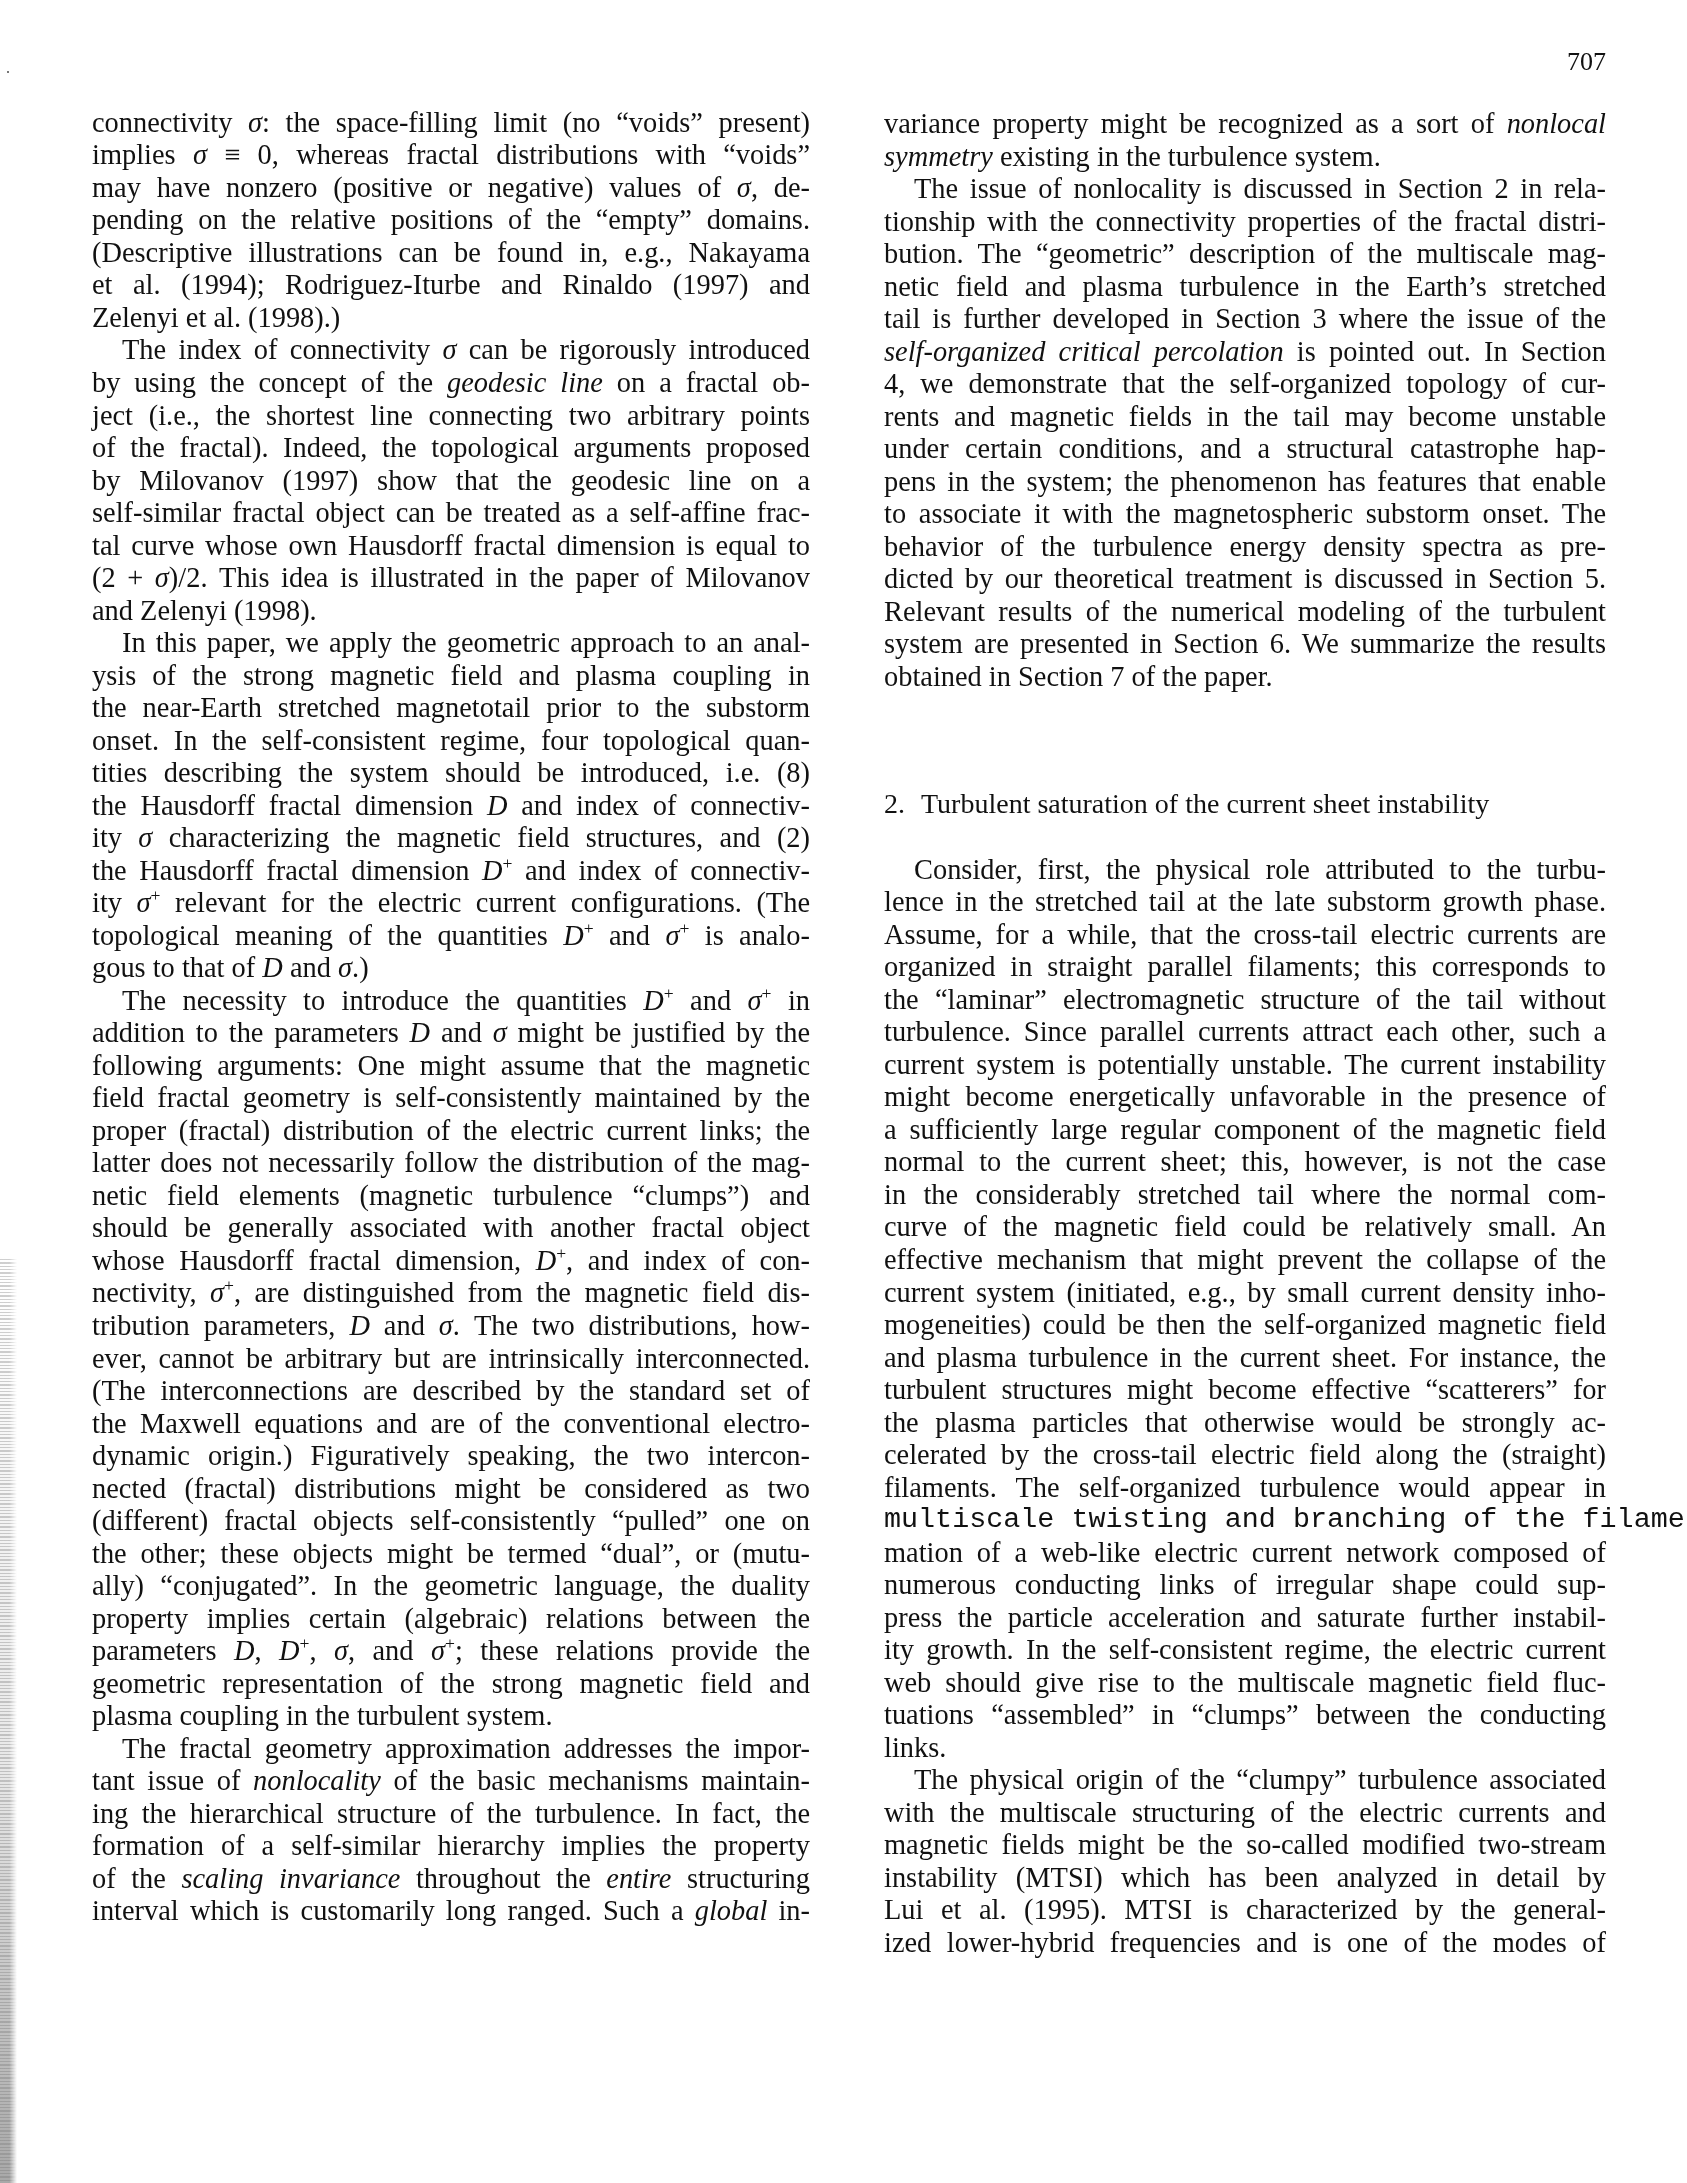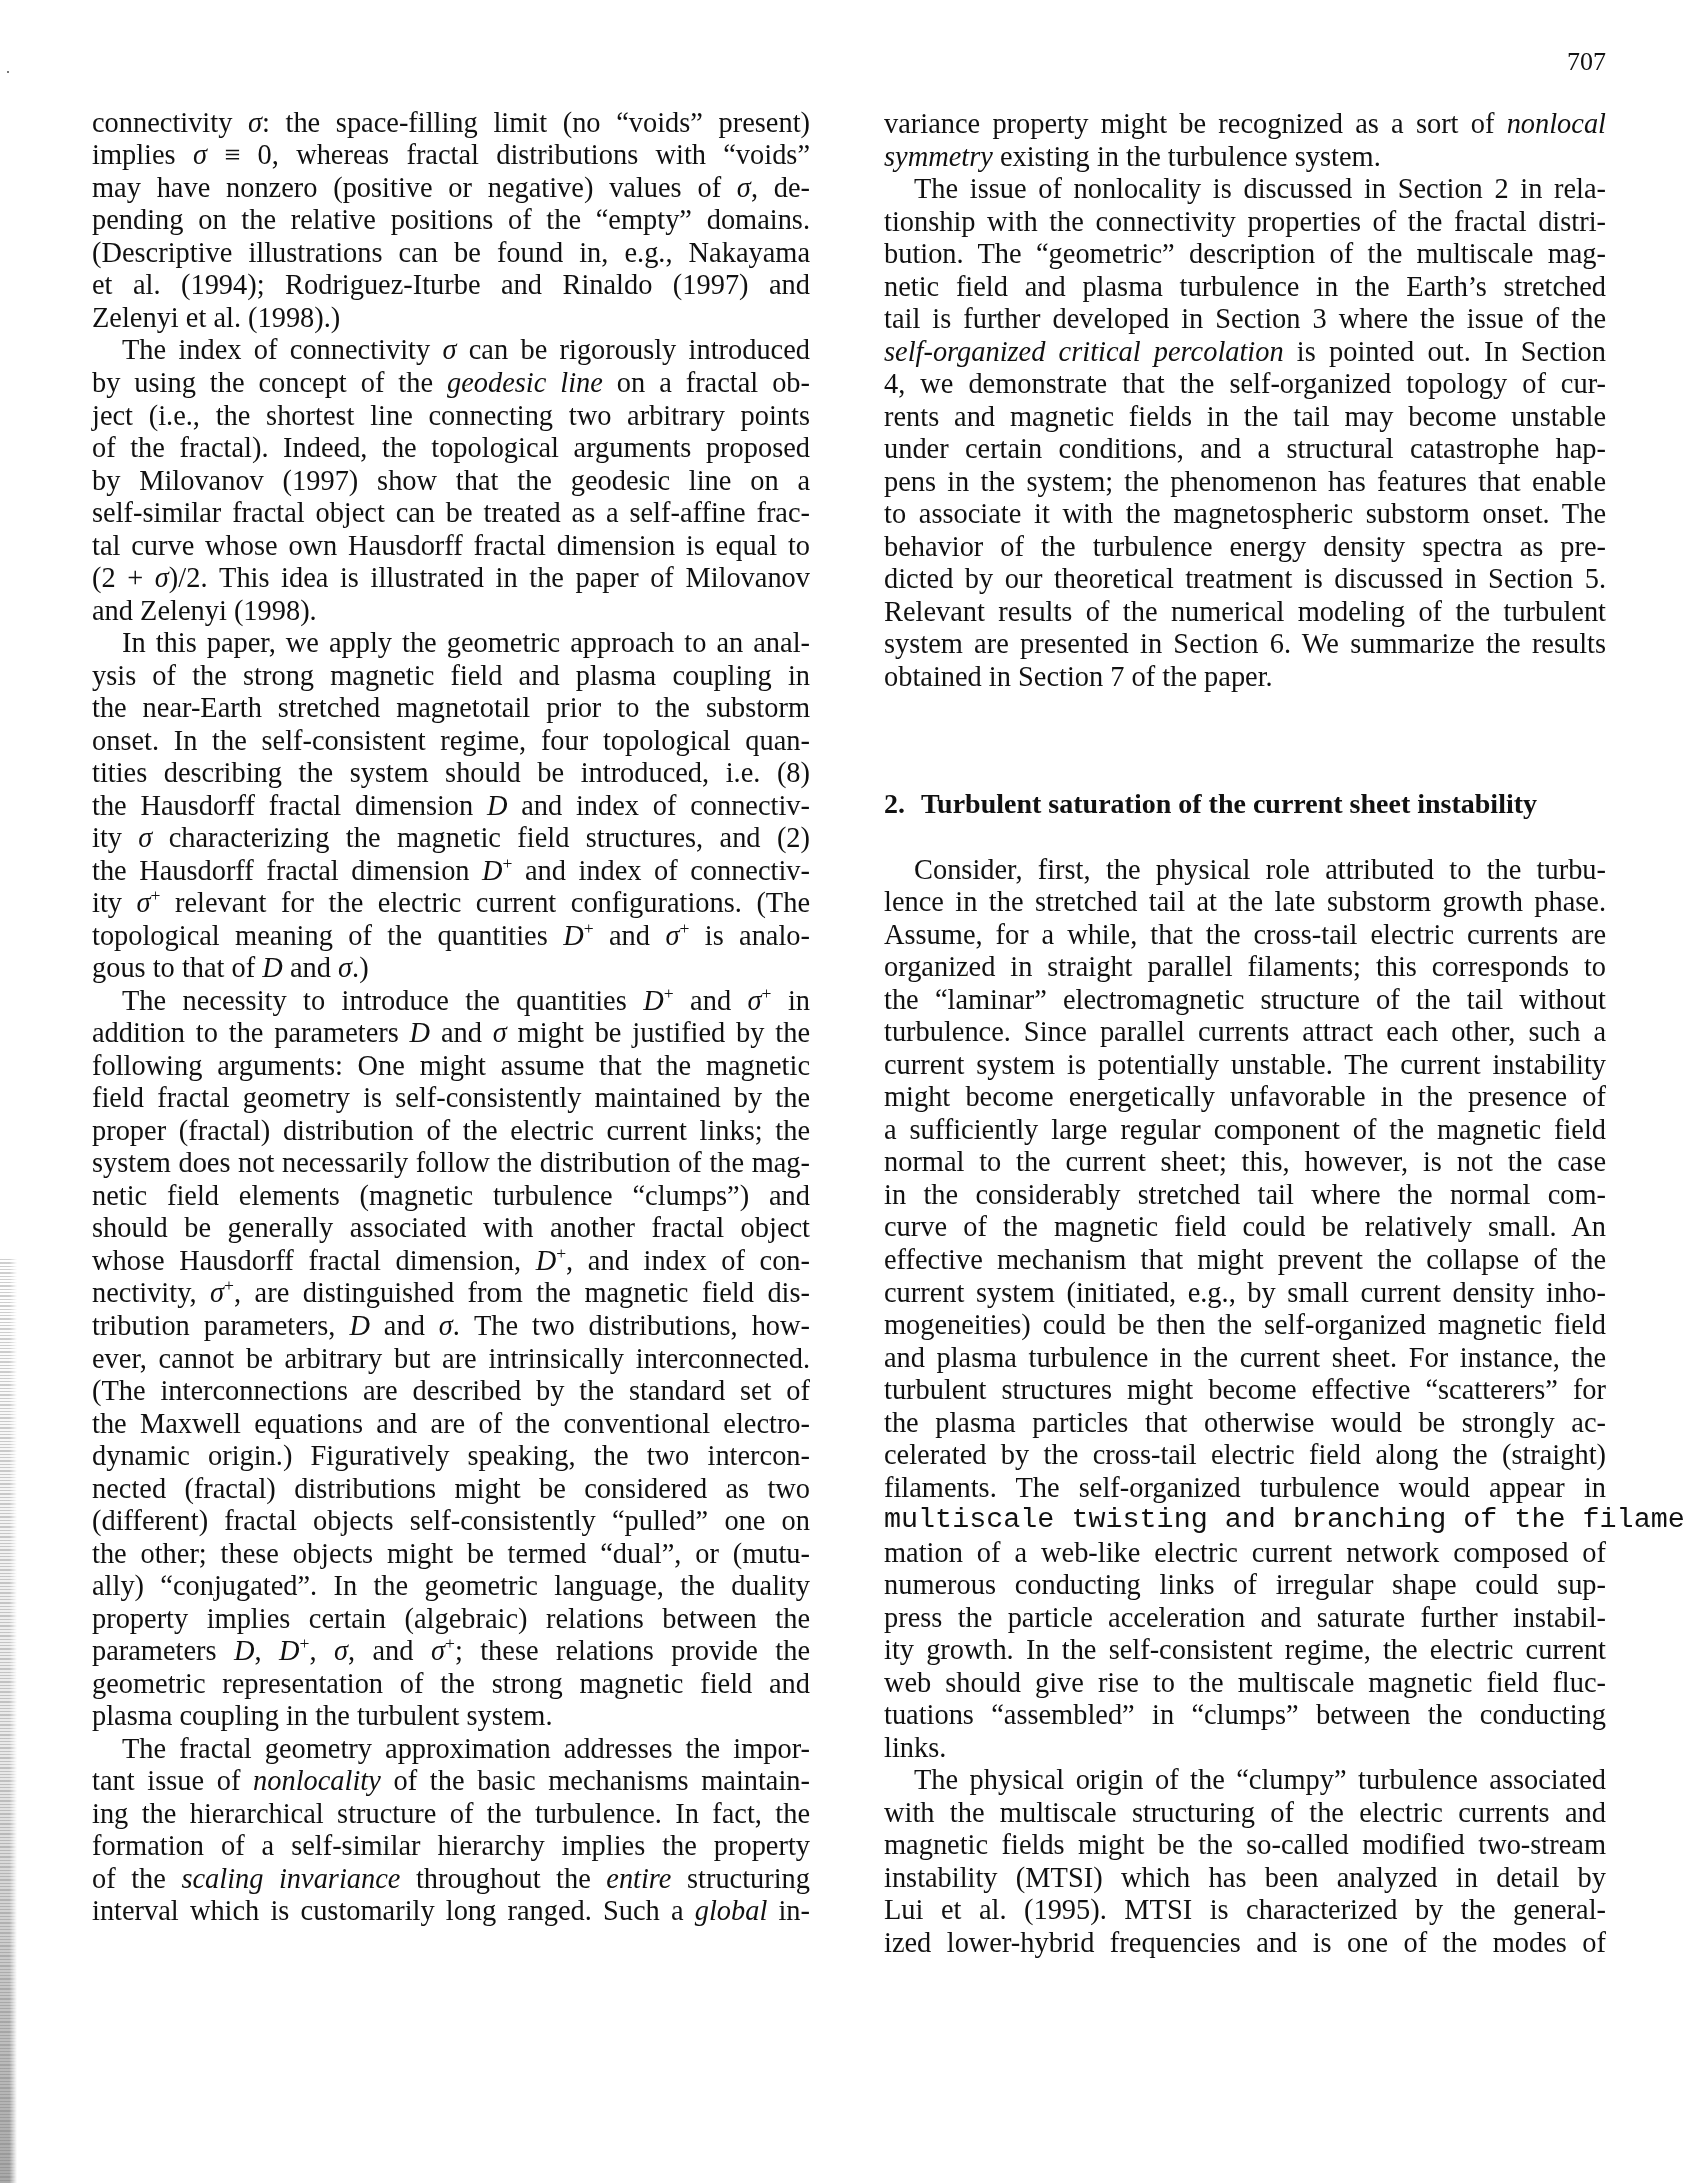--- a/index.html
+++ b/index.html
@@ -12,21 +12,21 @@
   .col { position: absolute; top: 0; }
   .col-left { left: 92px; width: 718px; }
   .col-right { left: 884px; width: 722px; }
   .line { position: absolute; left: 0; width: 100%; height: 33px; font-size: 28.4px; line-height: 33px;
           white-space: nowrap; text-align: justify; text-align-last: justify; }
   .line.last { text-align: left; text-align-last: left; }
   .line.indent { text-indent: 0; }
   .line.indent > .seg:first-child { padding-left: 30px; }
   .seg.it { font-style: italic; }
   .seg sup { font-size: 0.62em; line-height: 0; position: relative; top: -0.05em; }
-  .section-heading { position: absolute; left: 0; width: 100%; font-size: 28px; line-height: 33px; font-weight: bold; white-space: nowrap; }
+  .section-heading { position: absolute; left: 0; width: 100%; font-size: 28px; line-height: 33px; font-weight: normal; white-space: nowrap; }
   .section-heading .num { margin-right: 16px; }
   .scan-edge { position: absolute; left: 0; top: 1257px; width: 17px; height: 926px;
           background:
             repeating-linear-gradient(0deg, rgba(0,0,0,0.0) 0px, rgba(0,0,0,0.0) 2px, rgba(60,60,60,0.35) 2px, rgba(60,60,60,0.35) 3.3px),
             linear-gradient(180deg, rgba(255,255,255,1) 0%, rgba(200,200,200,0.6) 55%, rgba(90,90,90,0.75) 100%);
           -webkit-mask-image: linear-gradient(90deg, #000 0%, #000 55%, transparent 100%);
           mask-image: linear-gradient(90deg, #000 0%, #000 55%, transparent 100%); opacity: 0.7; }
   .scan-dot { position: absolute; left: 6.6px; top: 71px; width: 2px; height: 2px; background: #777; }
 </style>
 </head>
@@ -64,21 +64,21 @@
       <div class="line" style="top: 821px;"><span class="seg">ity </span><span class="seg it">σ</span><span class="seg"> characterizing the magnetic field structures, and (2)</span></div>
       <div class="line" style="top: 854px;"><span class="seg">the Hausdorff fractal dimension </span><span class="seg it"><span class="seg it">D</span><sup style="font-style: normal;">+</sup></span><span class="seg"> and index of connectiv-</span></div>
       <div class="line" style="top: 886px;"><span class="seg">ity </span><span class="seg it"><span class="seg it">σ</span><sup style="font-style: normal;">+</sup></span><span class="seg"> relevant for the electric current configurations. (The</span></div>
       <div class="line" style="top: 919px;"><span class="seg">topological meaning of the quantities </span><span class="seg it"><span class="seg it">D</span><sup style="font-style: normal;">+</sup></span><span class="seg"> and </span><span class="seg it"><span class="seg it">σ</span><sup style="font-style: normal;">+</sup></span><span class="seg"> is analo-</span></div>
       <div class="line last" style="top: 951px;"><span class="seg">gous to that of </span><span class="seg it">D</span><span class="seg"> and </span><span class="seg it">σ</span><span class="seg">.)</span></div>
       <div class="line indent" style="top: 984px;"><span class="seg">The necessity to introduce the quantities </span><span class="seg it"><span class="seg it">D</span><sup style="font-style: normal;">+</sup></span><span class="seg"> and </span><span class="seg it"><span class="seg it">σ</span><sup style="font-style: normal;">+</sup></span><span class="seg"> in</span></div>
       <div class="line" style="top: 1016px;"><span class="seg">addition to the parameters </span><span class="seg it">D</span><span class="seg"> and </span><span class="seg it">σ</span><span class="seg"> might be justified by the</span></div>
       <div class="line" style="top: 1049px;"><span class="seg">following arguments: One might assume that the magnetic</span></div>
       <div class="line" style="top: 1081px;"><span class="seg">field fractal geometry is self-consistently maintained by the</span></div>
       <div class="line" style="top: 1114px;"><span class="seg">proper (fractal) distribution of the electric current links; the</span></div>
-      <div class="line" style="top: 1146px;"><span class="seg">system does not necessarily follow the distribution of the mag-</span></div>
+      <div class="line" style="top: 1146px;"><span class="seg">latter does not necessarily follow the distribution of the mag-</span></div>
       <div class="line" style="top: 1179px;"><span class="seg">netic field elements (magnetic turbulence “clumps”) and</span></div>
       <div class="line" style="top: 1211px;"><span class="seg">should be generally associated with another fractal object</span></div>
       <div class="line" style="top: 1244px;"><span class="seg">whose Hausdorff fractal dimension, </span><span class="seg it"><span class="seg it">D</span><sup style="font-style: normal;">+</sup></span><span class="seg">, and index of con-</span></div>
       <div class="line" style="top: 1276px;"><span class="seg">nectivity, </span><span class="seg it"><span class="seg it">σ</span><sup style="font-style: normal;">+</sup></span><span class="seg">, are distinguished from the magnetic field dis-</span></div>
       <div class="line" style="top: 1309px;"><span class="seg">tribution parameters, </span><span class="seg it">D</span><span class="seg"> and </span><span class="seg it">σ</span><span class="seg">. The two distributions, how-</span></div>
       <div class="line" style="top: 1342px;"><span class="seg">ever, cannot be arbitrary but are intrinsically interconnected.</span></div>
       <div class="line" style="top: 1374px;"><span class="seg">(The interconnections are described by the standard set of</span></div>
       <div class="line" style="top: 1407px;"><span class="seg">the Maxwell equations and are of the conventional electro-</span></div>
       <div class="line" style="top: 1439px;"><span class="seg">dynamic origin.) Figuratively speaking, the two intercon-</span></div>
       <div class="line" style="top: 1472px;"><span class="seg">nected (fractal) distributions might be considered as two</span></div>

